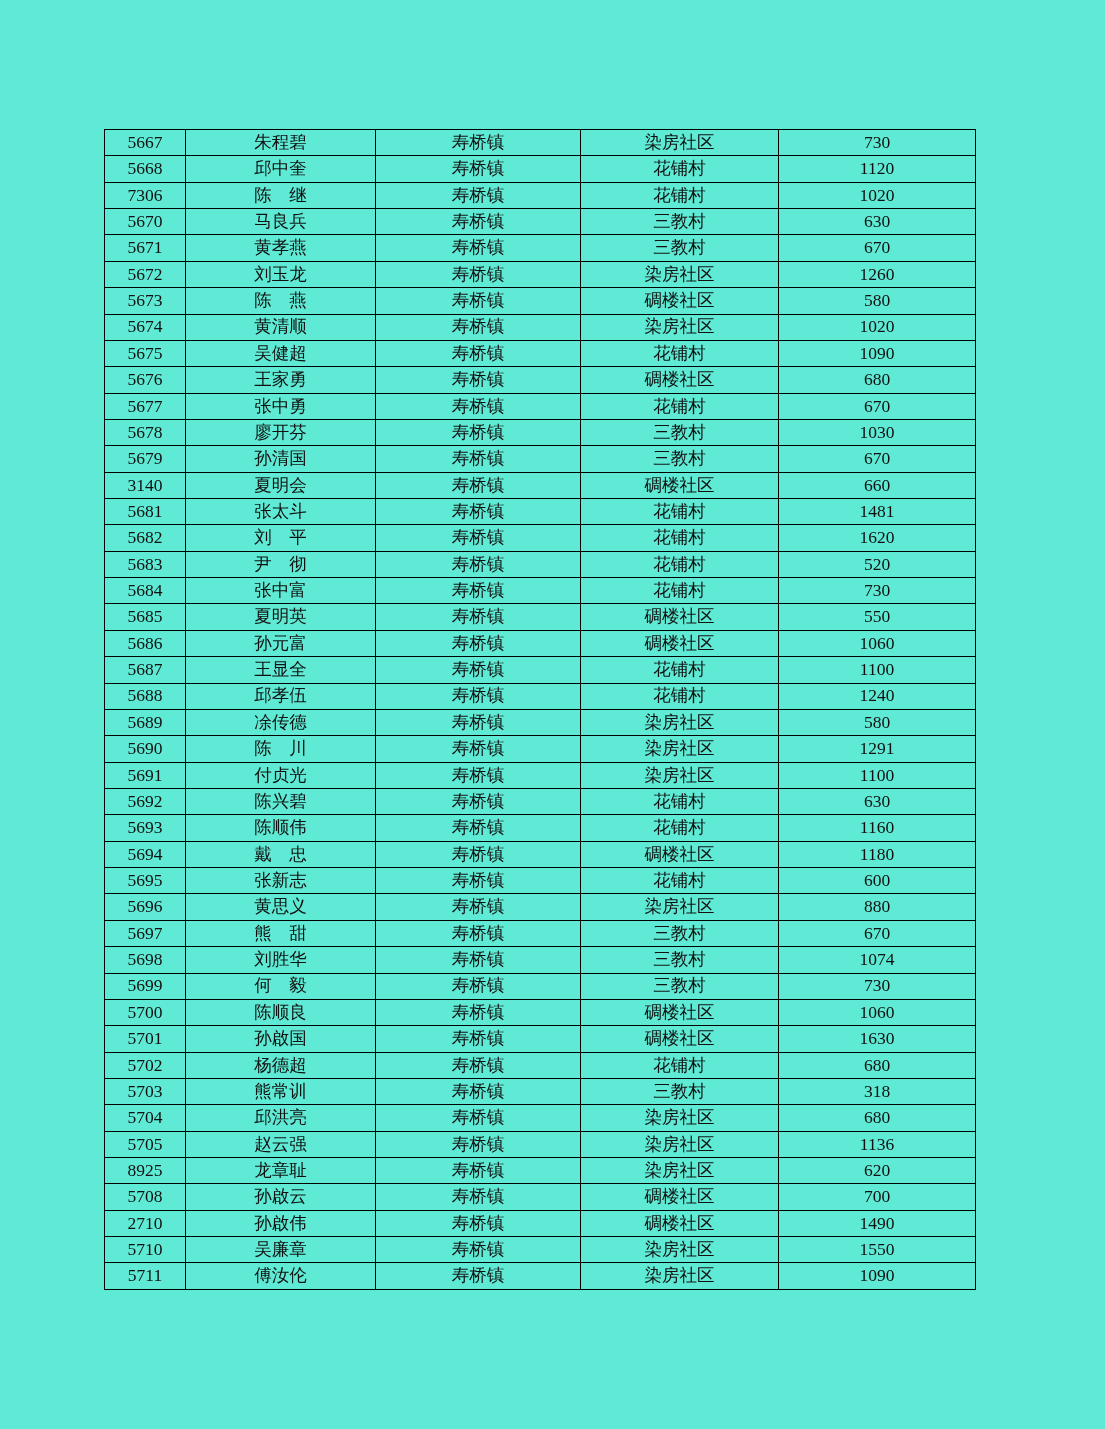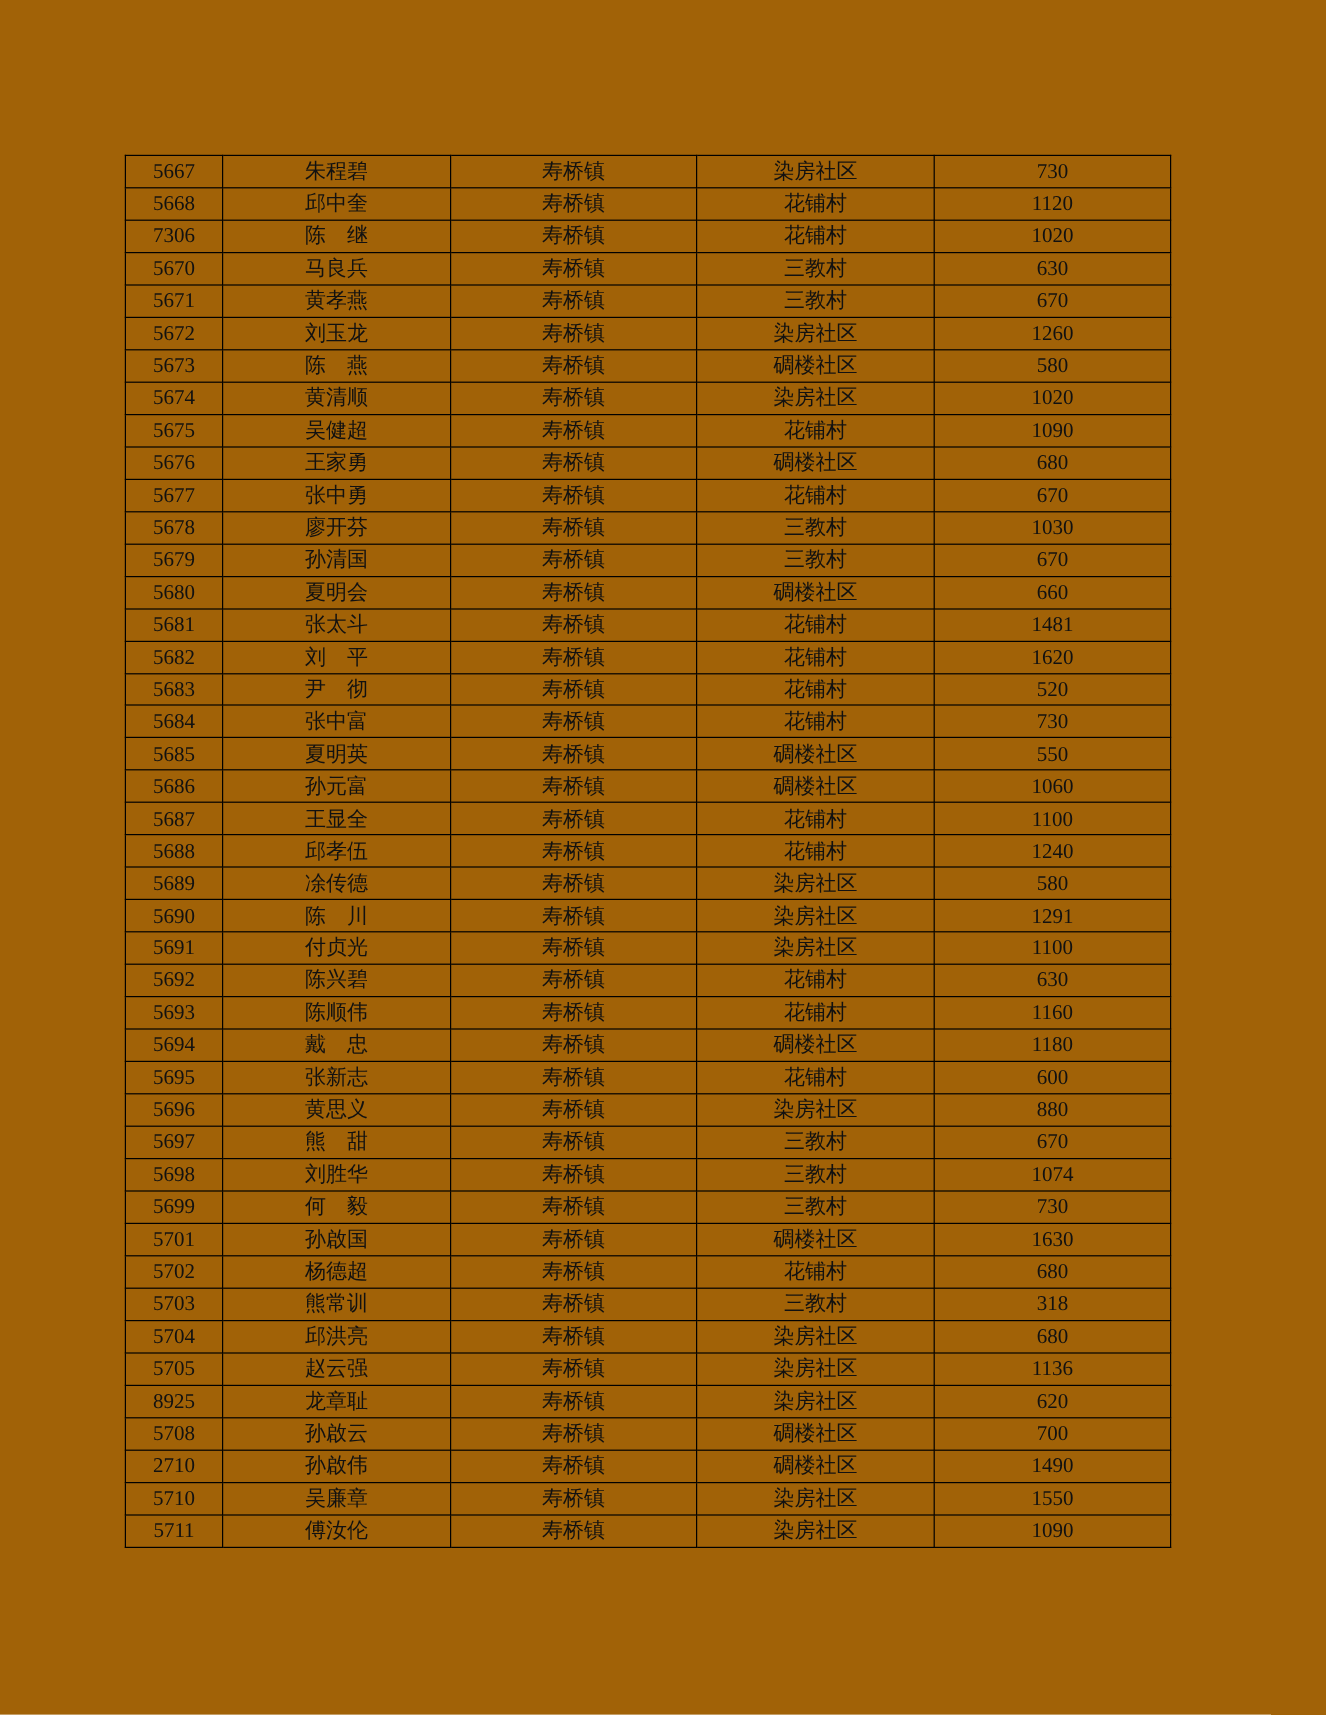--- a/index.html
+++ b/index.html
@@ -10,21 +10,21 @@
   body {
     width: 1105px;
     height: 1429px;
     font-family: "Liberation Serif", serif;
     color: #111111;
   }
   .page {
     position: relative;
     width: 1105px;
     height: 1429px;
-    background: #a16207;
+    background: #5eead4;
     overflow: hidden;
   }
   table.roster {
     position: absolute;
     left: 104px;
     top: 129px;
     width: 871px;
     height: 1161px;
     border-collapse: collapse;
     table-layout: fixed;
@@ -144,21 +144,21 @@
           <td>1030</td>
         </tr>
         <tr>
           <td>5679</td>
           <td>孙清国</td>
           <td>寿桥镇</td>
           <td>三教村</td>
           <td>670</td>
         </tr>
         <tr>
-          <td>5680</td>
+          <td>3140</td>
           <td>夏明会</td>
           <td>寿桥镇</td>
           <td>碉楼社区</td>
           <td>660</td>
         </tr>
         <tr>
           <td>5681</td>
           <td>张太斗</td>
           <td>寿桥镇</td>
           <td>花铺村</td>
@@ -282,20 +282,27 @@
           <td>寿桥镇</td>
           <td>三教村</td>
           <td>1074</td>
         </tr>
         <tr>
           <td>5699</td>
           <td>何  毅</td>
           <td>寿桥镇</td>
           <td>三教村</td>
           <td>730</td>
+        </tr>
+        <tr>
+          <td>5700</td>
+          <td>陈顺良</td>
+          <td>寿桥镇</td>
+          <td>碉楼社区</td>
+          <td>1060</td>
         </tr>
         <tr>
           <td>5701</td>
           <td>孙啟国</td>
           <td>寿桥镇</td>
           <td>碉楼社区</td>
           <td>1630</td>
         </tr>
         <tr>
           <td>5702</td>

